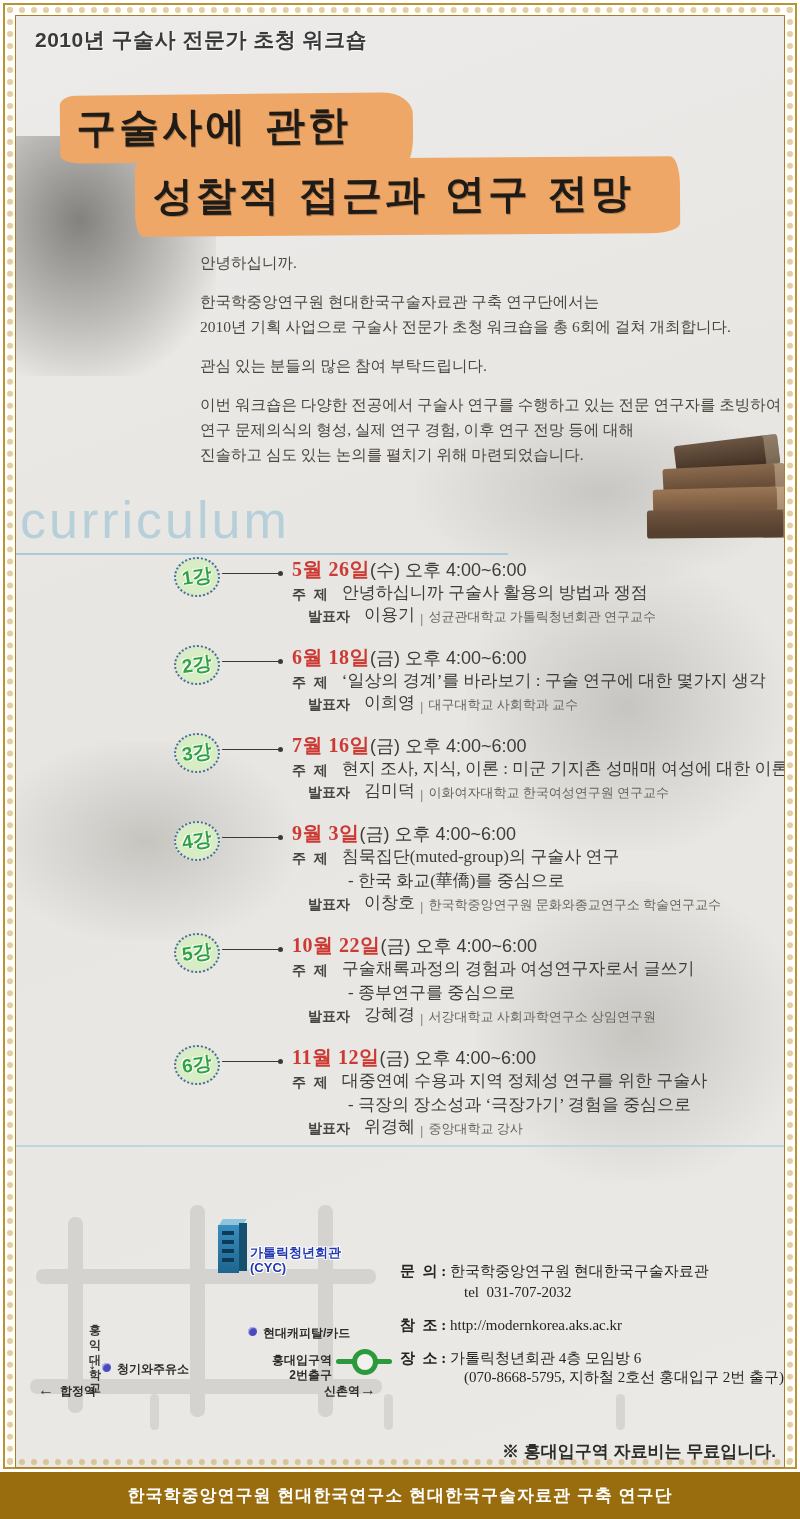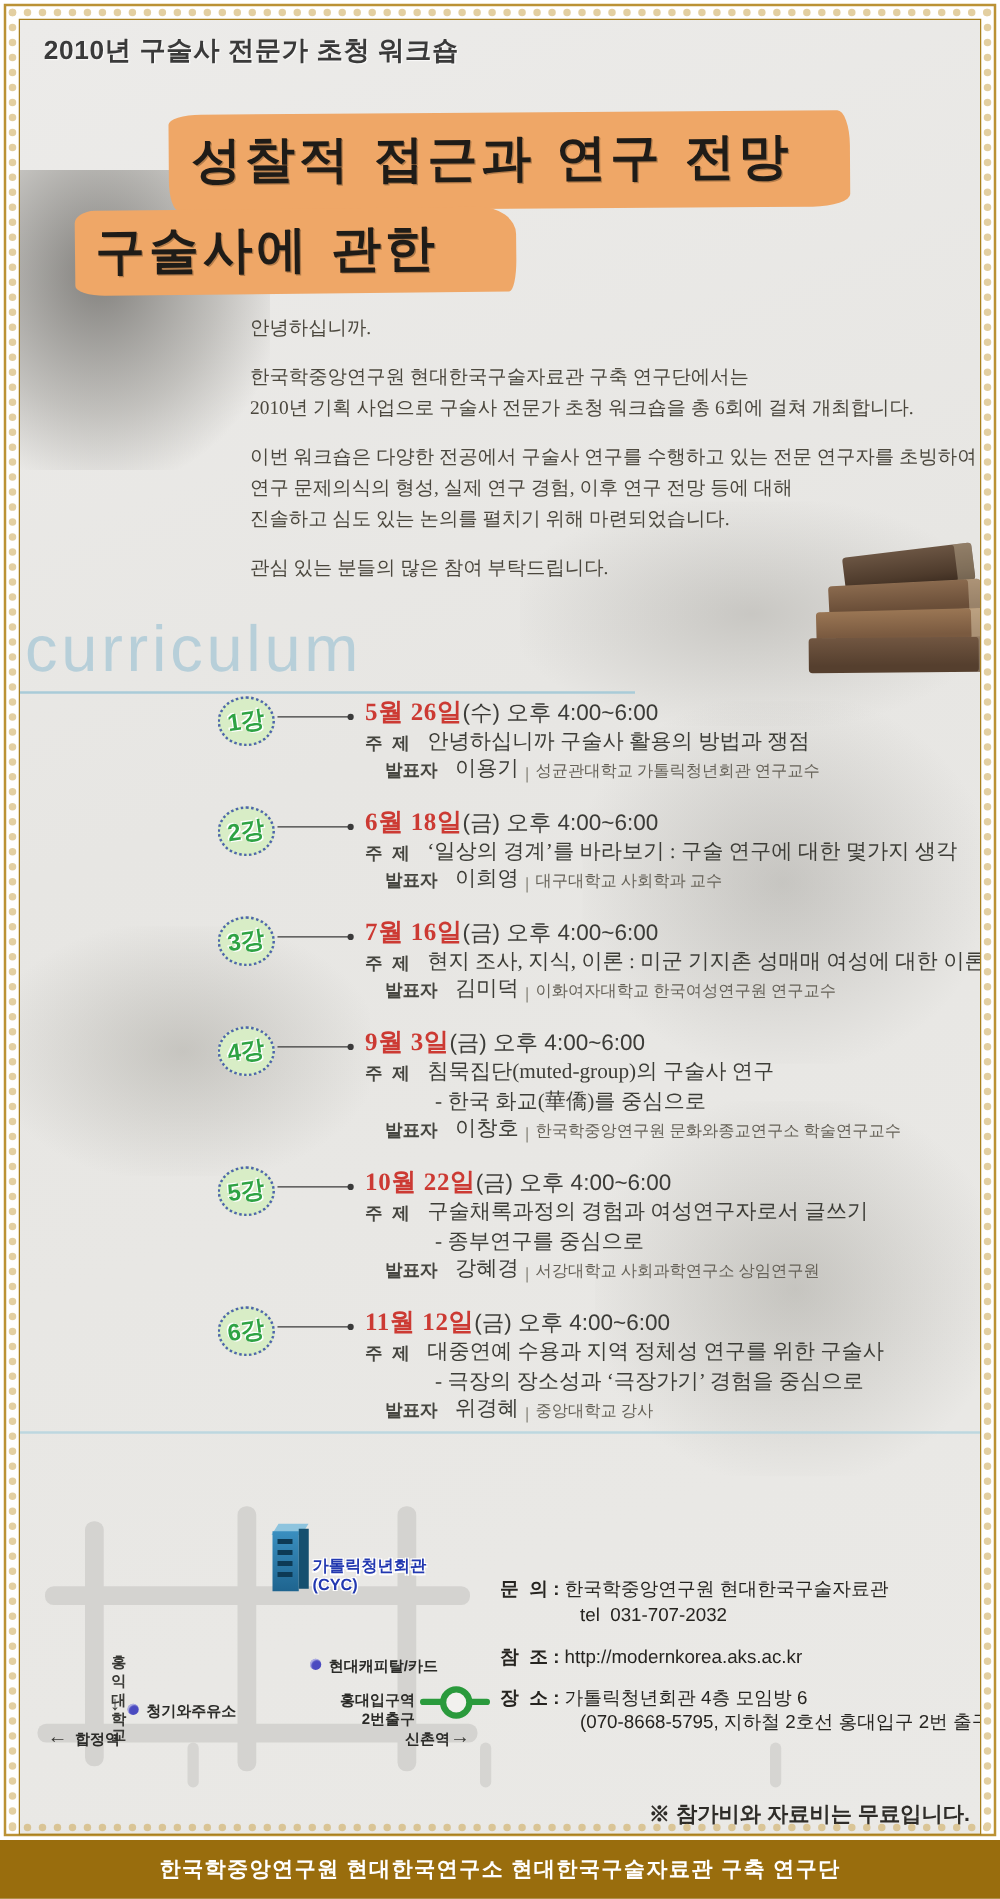--- a/index.html
+++ b/index.html
@@ -115,21 +115,21 @@
   .dot{position:absolute;width:9px;height:9px;border-radius:50%;background:#4a4ac0;box-shadow:inset 1px 1px 1px rgba(255,255,255,.6);}
   .map-label{position:absolute;font-size:12px;font-weight:bold;color:#2b2b28;white-space:pre;}
   .univ{position:absolute;left:56px;top:110px;writing-mode:vertical-rl;font-size:12px;font-weight:bold;color:#3a3a36;letter-spacing:3px;}
   .arrow{position:absolute;font-size:16px;font-weight:bold;color:#3a3a36;}
   .subway{position:absolute;left:306px;top:144px;width:56px;height:24px;}
   .subway-bar{position:absolute;left:0;top:10px;width:56px;height:5px;background:#2a9a3c;border-radius:3px;}
   .subway-ring{position:absolute;left:16px;top:0;width:16px;height:16px;border:5px solid #2a9a3c;border-radius:50%;background:#f2f1ee;}
   .exit-label{position:absolute;left:228px;top:148px;text-align:right;width:74px;font-size:12px;font-weight:bold;color:#2b2b28;line-height:15px;white-space:pre;}
 
   
-  .contact{position:absolute;left:384px;top:1246px;width:384px;font-size:15px;color:#262420;}
+  .contact{position:absolute;left:384px;top:1246px;width:384px;font-size:15px;color:#262420;font-family:Liberation Serif, serif;}
   .c-row{white-space:pre;line-height:19px;}
   .c-label{font-weight:bold;}
   .c-indent{margin-left:64px;}
   .c-gap{height:14px;}
   .c-small-gap{height:2px;}
 
   .notice{
     position:absolute;right:8px;top:1424px;
     font-size:17px;font-weight:bold;color:#2e2c28;white-space:pre;
   }
@@ -152,29 +152,29 @@
   <div class="blob blob3"></div>
   <div class="blob blob4"></div>
   <div class="blob blob5"></div>
   <div class="streak" style="left:134px;top:1378px;"></div>
   <div class="streak" style="left:368px;top:1378px;"></div>
   <div class="streak" style="left:600px;top:1378px;"></div>
 
   <div class="top-title">2010년 구술사 전문가 초청 워크숍</div>
 
   <div class="main-title">
+    <span class="brush-line"><span class="brush brush1">구술사에 관한</span></span>
     <span class="brush-line"><span class="brush brush2">성찰적 접근과 연구 전망</span></span>
-    <span class="brush-line"><span class="brush brush1">구술사에 관한</span></span>
   </div>
 
   <div class="greeting">
     <p>안녕하십니까.</p>
     <p><span>한국학중앙연구원 현대한국구술자료관 구축 연구단에서는</span><br><span>2010년 기획 사업으로 구술사 전문가 초청 워크숍을 총 6회에 걸쳐 개최합니다.</span></p>
+    <p>관심 있는 분들의 많은 참여 부탁드립니다.</p>
     <p><span>이번 워크숍은 다양한 전공에서 구술사 연구를 수행하고 있는 전문 연구자를 초빙하여</span><br><span>연구 문제의식의 형성, 실제 연구 경험, 이후 연구 전망 등에 대해</span><br><span>진솔하고 심도 있는 논의를 펼치기 위해 마련되었습니다.</span></p>
-    <p>관심 있는 분들의 많은 참여 부탁드립니다.</p>
   </div>
 
   <div class="books">
     <div class="book bk1"></div>
     <div class="book bk2"></div>
     <div class="book bk3"></div>
     <div class="book bk4"></div>
   </div>
 
   <div class="curr-heading">curriculum</div>
@@ -315,21 +315,21 @@
     <div class="c-row"><span class="c-label">문  의 : </span><span>한국학중앙연구원 현대한국구술자료관</span></div>
     <div class="c-small-gap"></div>
     <div class="c-row c-indent"><span>tel  </span><span>031-707-2032</span></div>
     <div class="c-gap"></div>
     <div class="c-row"><span class="c-label">참  조 : </span><span>http://modernkorea.aks.ac.kr</span></div>
     <div class="c-gap"></div>
     <div class="c-row"><span class="c-label">장  소 : </span><span>가톨릭청년회관 4층 모임방 6</span></div>
     <div class="c-row c-indent">(070-8668-5795, 지하철 2호선 홍대입구 2번 출구)</div>
   </div>
 
-  <div class="notice">※ 참가비와 자료비는 무료입니다.</div>
+  <div class="notice">※ 홍대입구역 자료비는 무료입니다.</div>
 
 </div>
 
 <div class="frame-outer"></div>
 <div class="frame-speckle"></div>
 <div class="frame-inner"></div>
 
 <div class="footer-bar">
   <span>한국학중앙연구원 현대한국연구소 현대한국구술자료관 구축 연구단</span>
 </div>

